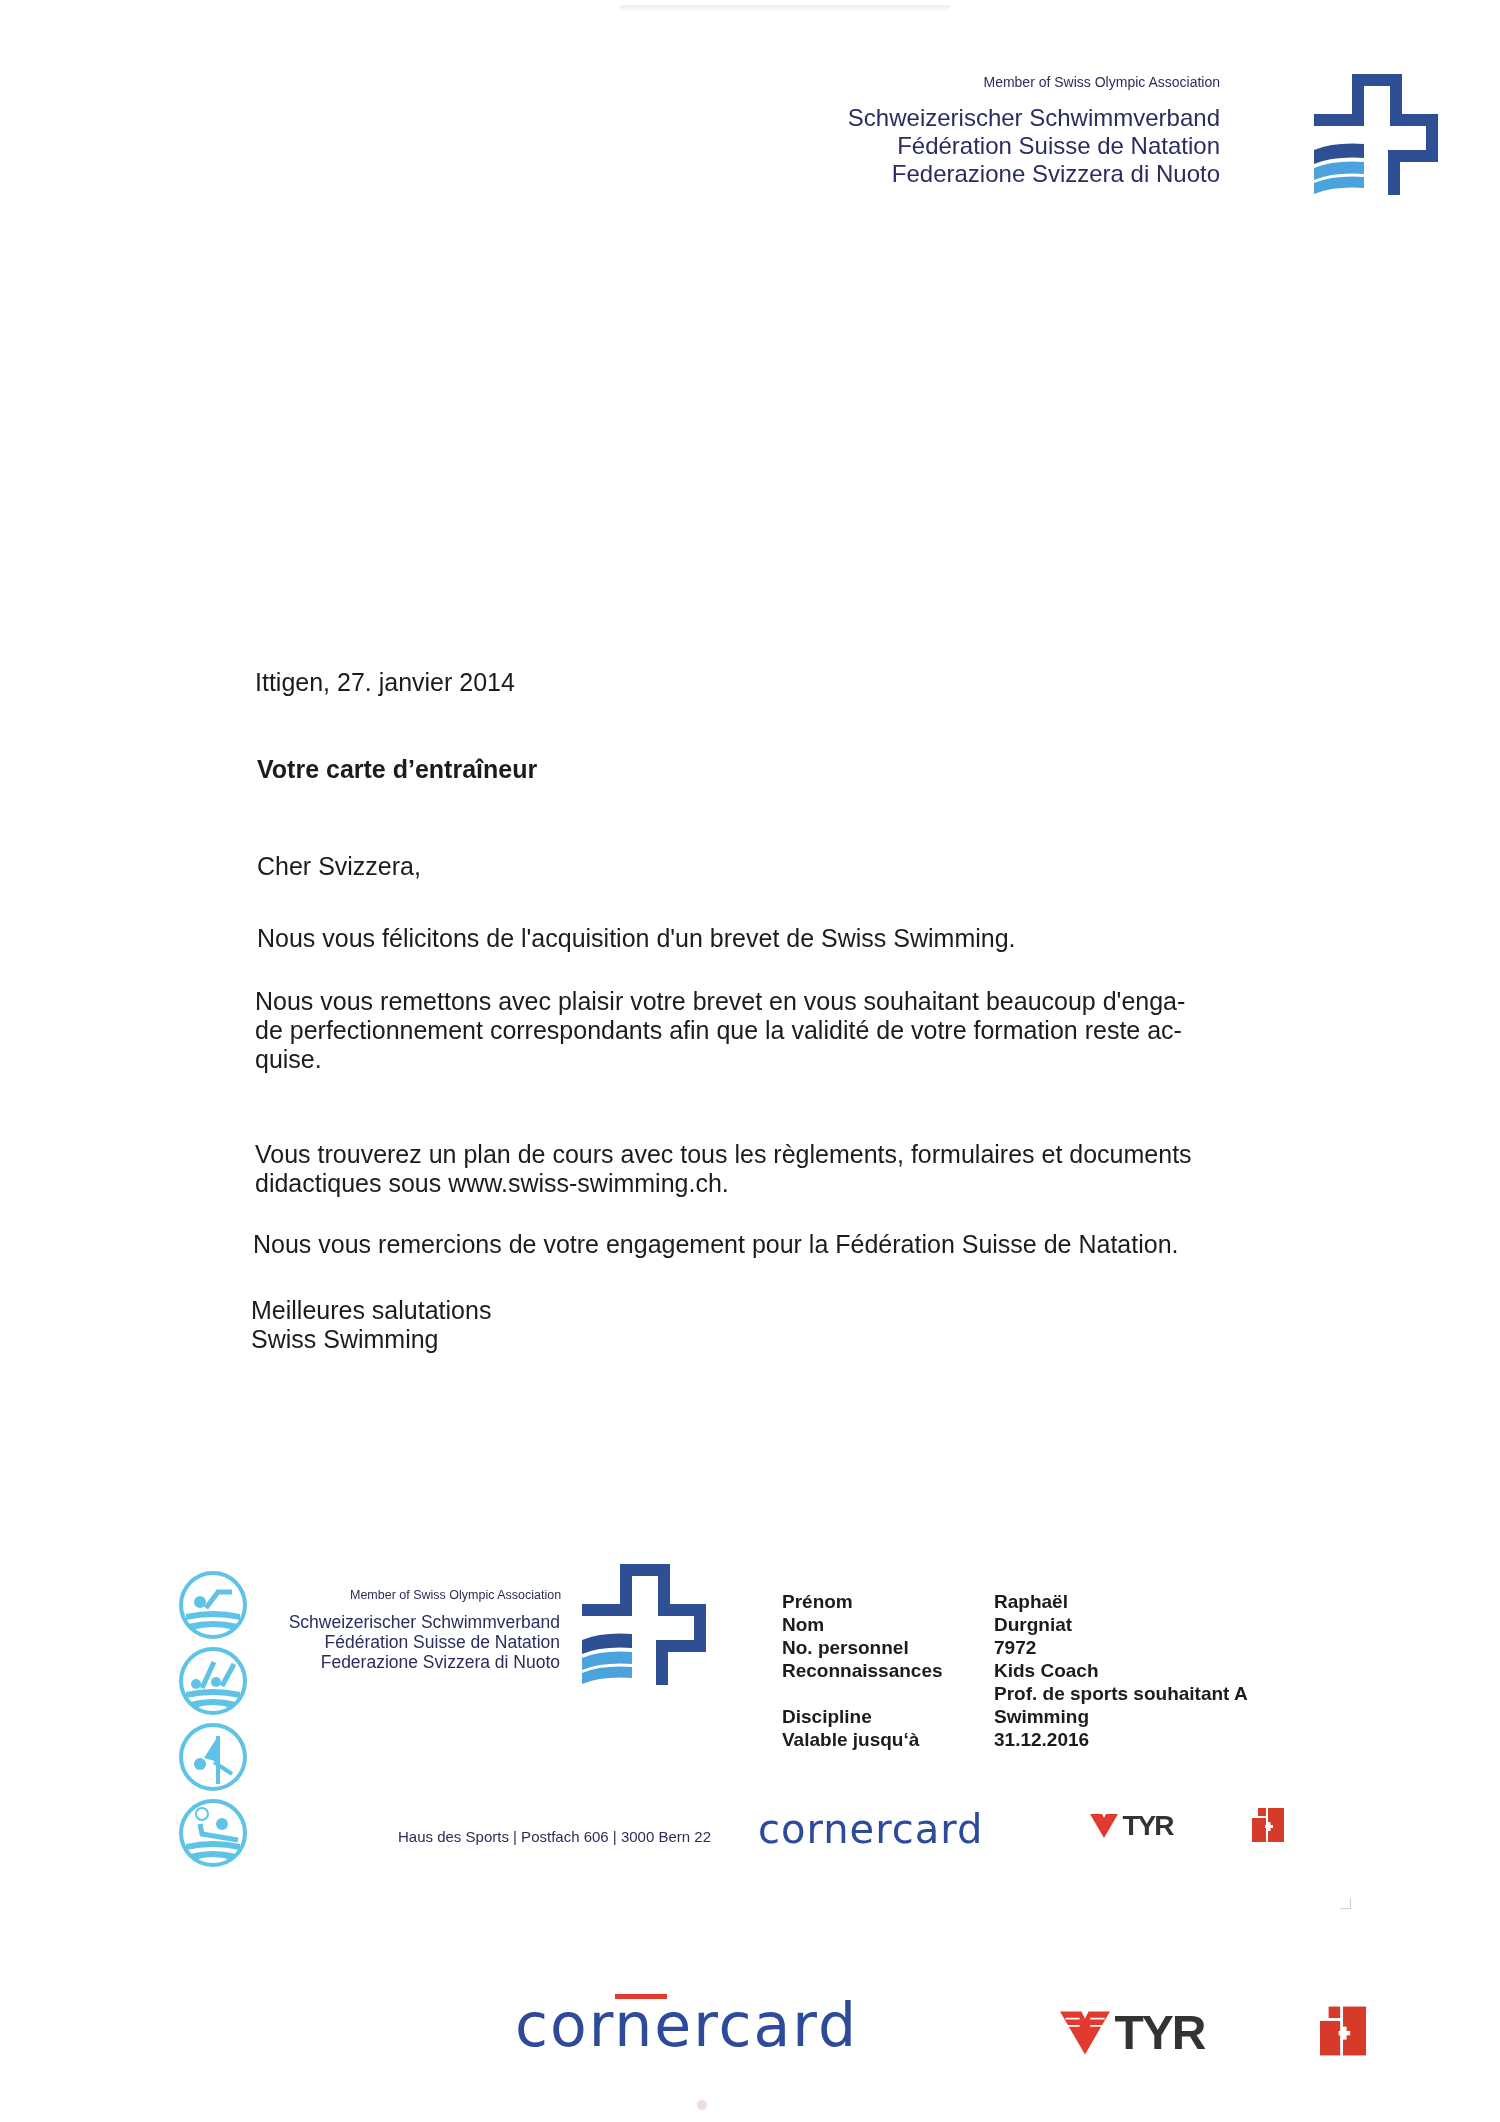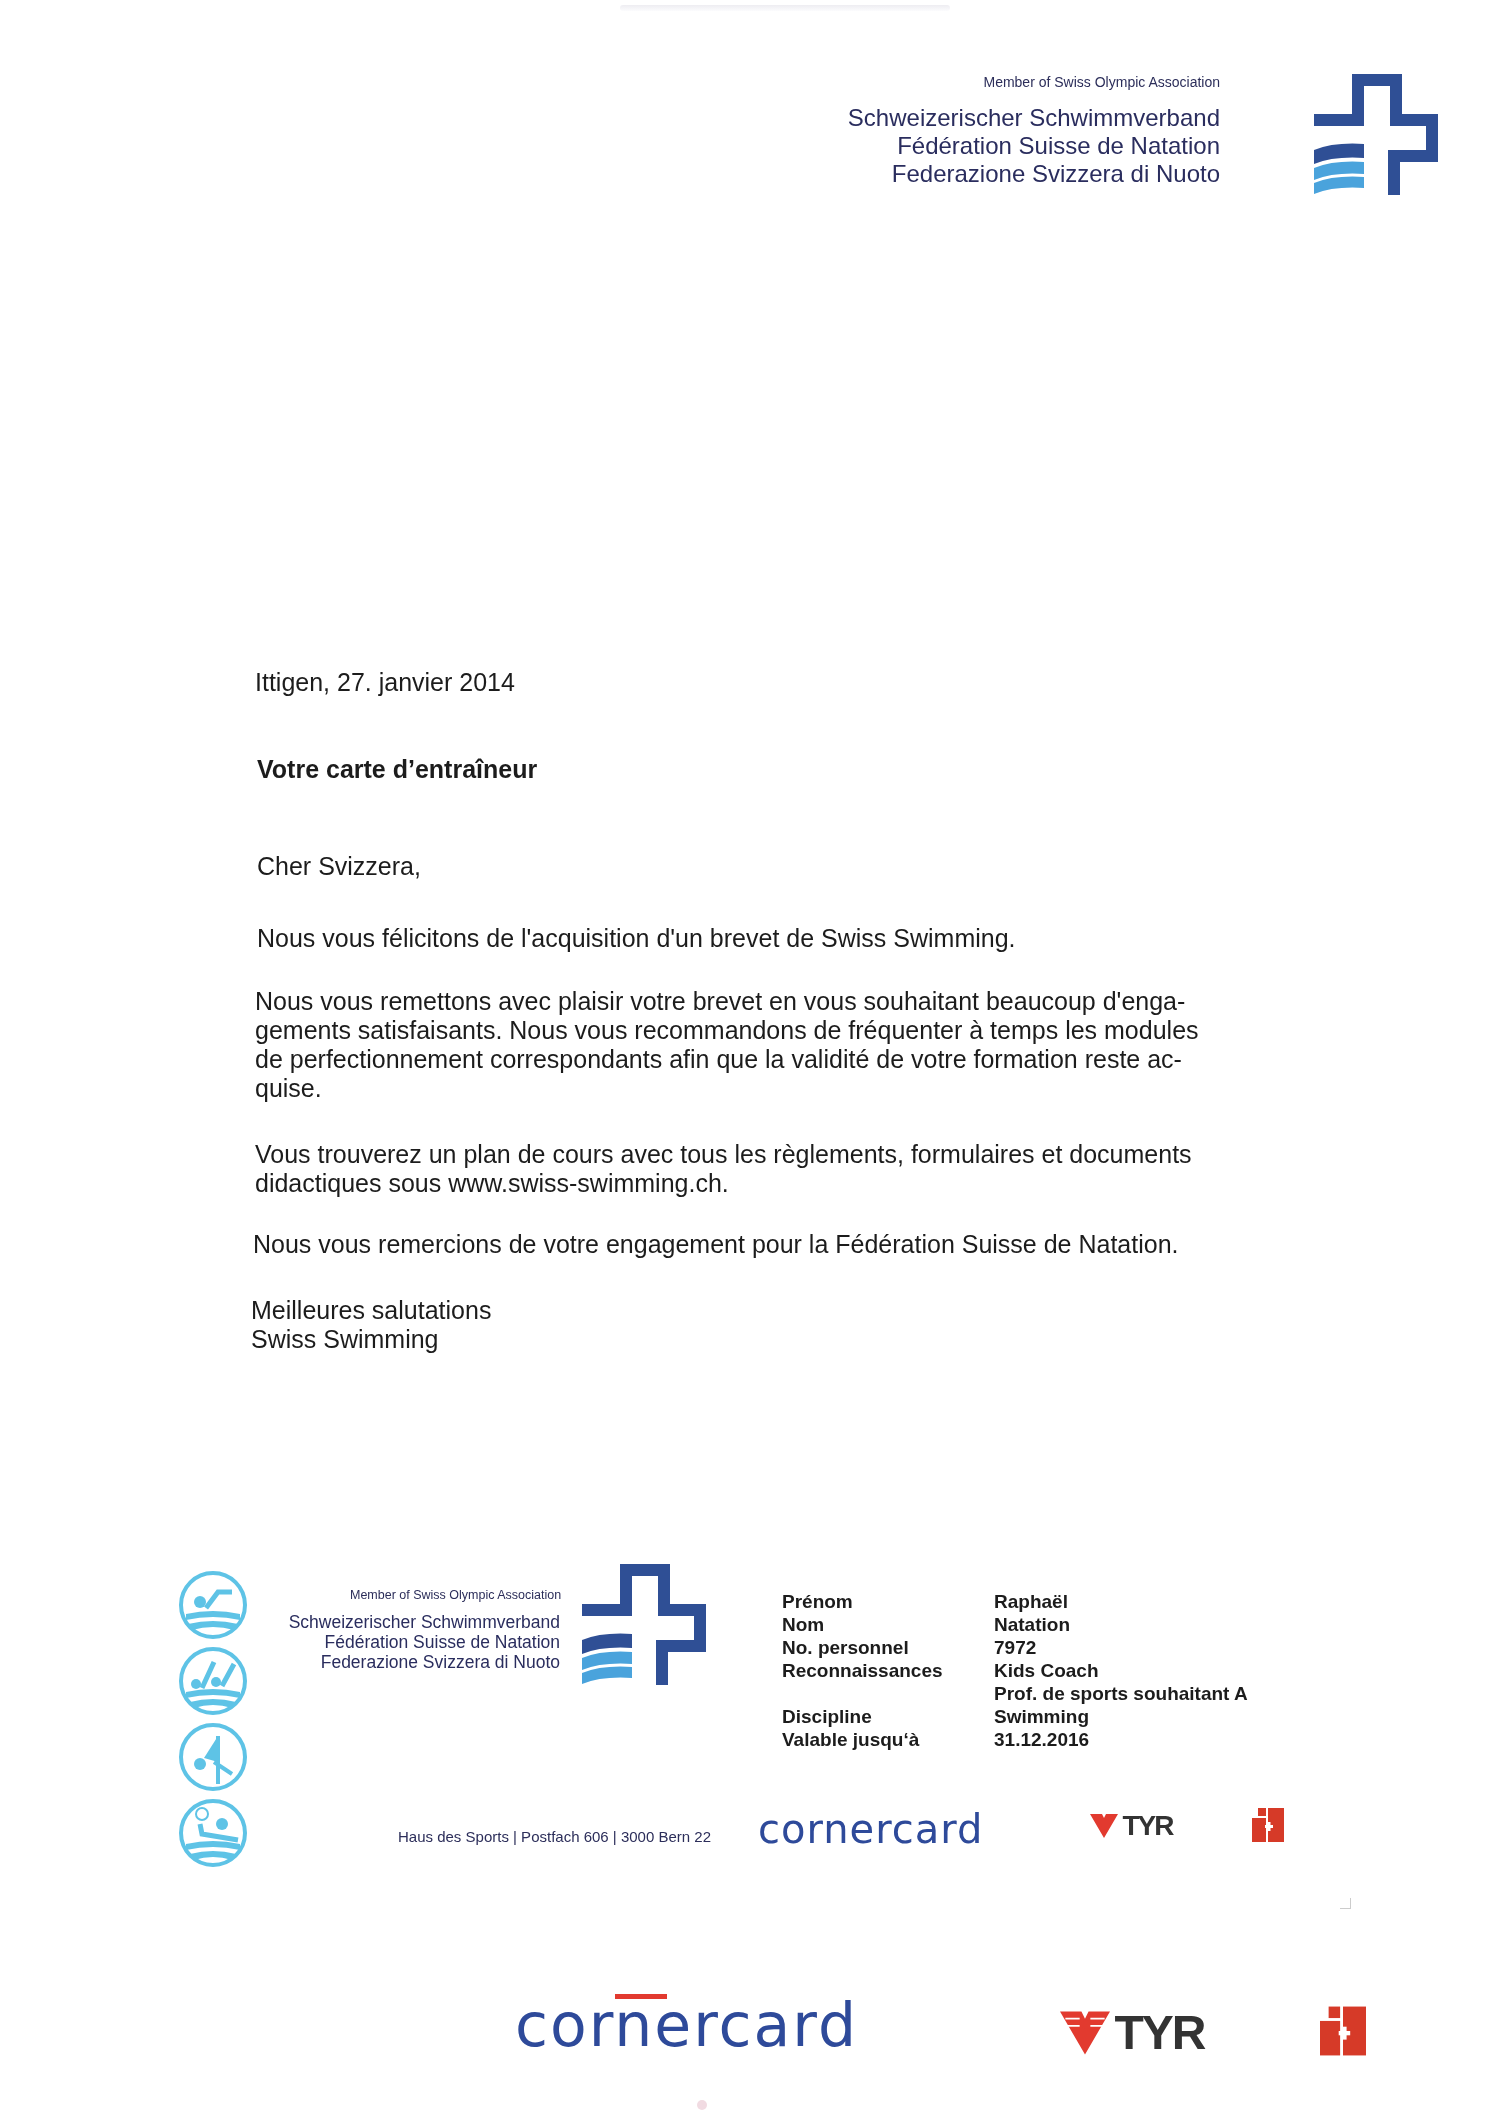--- a/index.html
+++ b/index.html
@@ -72,21 +72,20 @@
   </svg>
 </div>
 
 <div class="letter">
   <p class="date">Ittigen, 27. janvier 2014</p>
   <p class="subject">Votre carte d’entraîneur</p>
   <p class="salutation">Cher Svizzera,</p>
   <p class="p1">Nous vous félicitons de l'acquisition d'un brevet de Swiss Swimming.</p>
   <div class="p2">
     <div>Nous vous remettons avec plaisir votre brevet en vous souhaitant beaucoup d'enga-</div>
-    <div>gements satisfaisants. Nous vous recommandons de fréquenter à temps les modules</div>
     <div>de perfectionnement correspondants afin que la validité de votre formation reste ac-</div>
     <div>quise.</div>
   </div>
   <div class="p3">
     <div>Vous trouverez un plan de cours avec tous les règlements, formulaires et documents</div>
     <div>didactiques sous www.swiss-swimming.ch.</div>
   </div>
   <p class="p4">Nous vous remercions de votre engagement pour la Fédération Suisse de Natation.</p>
   <div class="closing">
     <div>Meilleures salutations</div>
@@ -137,21 +136,21 @@
     <path d="M4 113 Q24 105 54 107 V118 Q24 116 4 124 Z" fill="#4aa3dc"></path>
   </svg>
 
   <div class="card-fields">
     <div class="field-row">
       <span class="field-label">Prénom</span>
       <span class="field-value">Raphaël</span>
     </div>
     <div class="field-row">
       <span class="field-label">Nom</span>
-      <span class="field-value">Natation</span>
+      <span class="field-value">Durgniat</span>
     </div>
     <div class="field-row">
       <span class="field-label">No. personnel</span>
       <span class="field-value">7972</span>
     </div>
     <div class="field-row">
       <span class="field-label">Reconnaissances</span>
       <span class="field-value">Kids Coach</span>
     </div>
     <div class="field-row">

